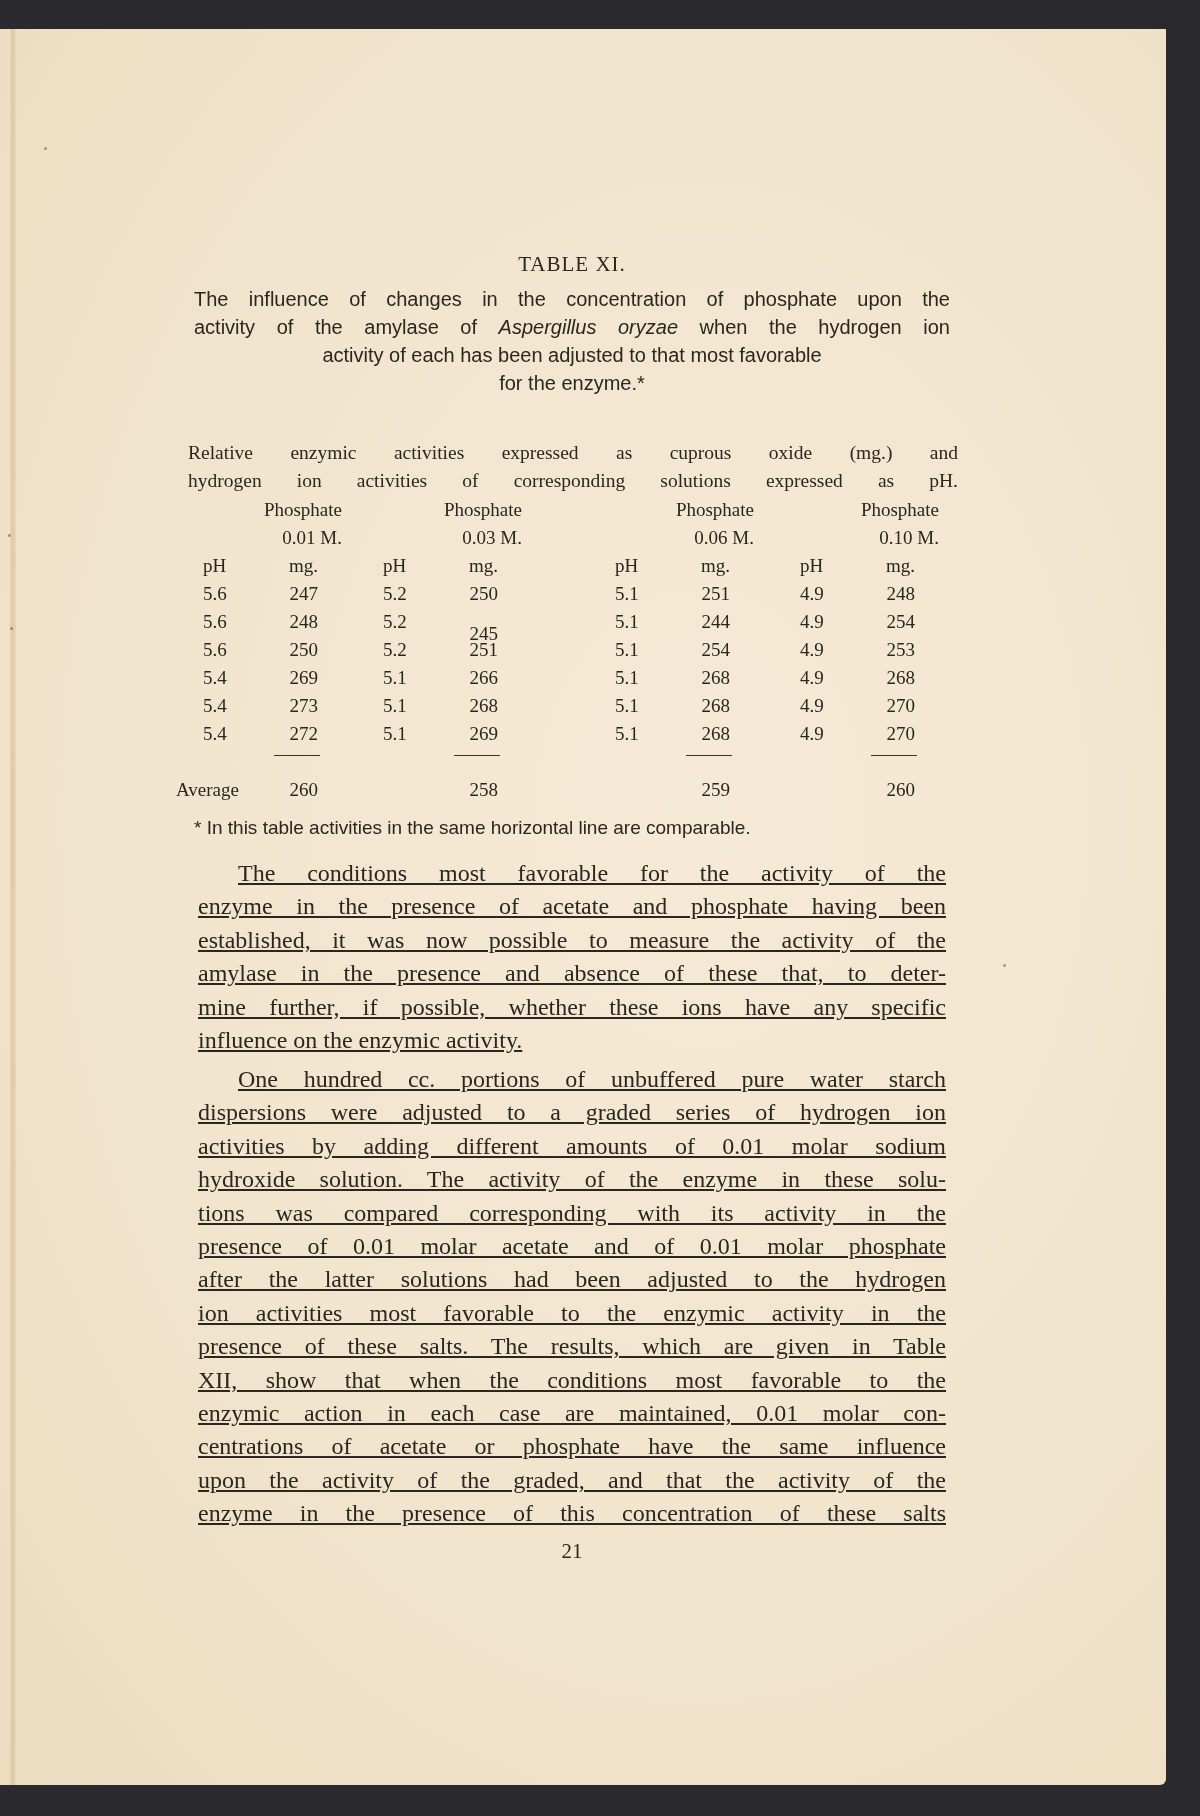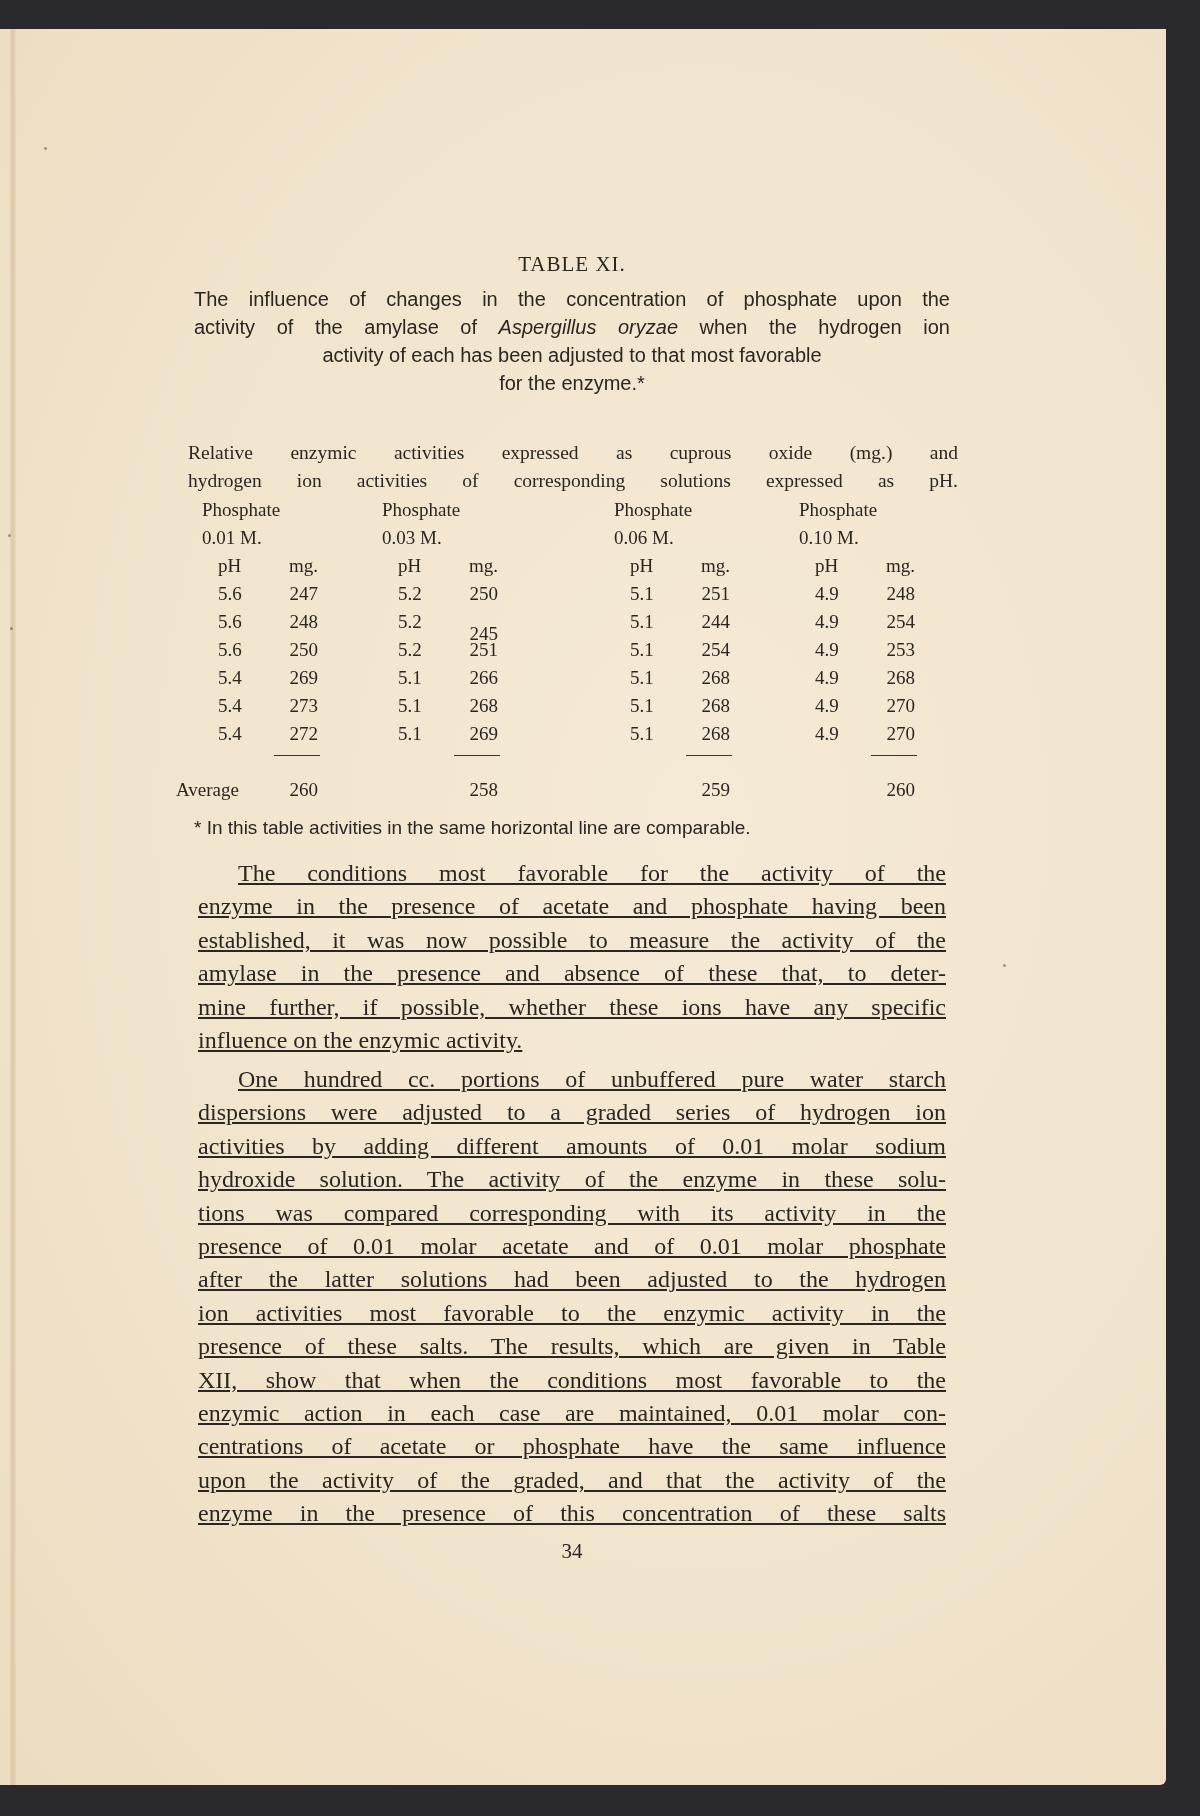--- a/index.html
+++ b/index.html
@@ -51,25 +51,25 @@
     .subcap {
       position: absolute;
       top: 410px; left: -10px; width: 770px;
       font-size: 19.5px;
       line-height: 28px;
     }
     .subcap .l { display: block; text-align: justify; text-align-last: justify; }
 
     .tbl { position: absolute; top: 470px; left: 0; width: 760px; font-size: 19px; }
     .col { position: absolute; top: 0; width: 170px; }
-    .col .hdr { position: absolute; left: 0; width: 140px; text-align: left; }
+    .col .hdr { position: absolute; left: 0; width: 140px; text-align: right; }
     .col .hdr.name { top: 0; }
     .col .hdr.conc { top: 28px; }
     .col .ph, .col .mg { position: absolute; }
-    .col .ph { left: 16px; }
+    .col .ph { left: 1px; }
     .col .mg { left: 72px; width: 44px; text-align: right; }
     .col .rule {
       position: absolute; top: 256px; left: 72px; width: 46px;
       border-top: 1.5px solid #3a342c;
     }
     .avg-label { position: absolute; top: 280px; left: -22px; font-size: 19px; }
     .col .avg { position: absolute; top: 280px; left: 72px; width: 44px; text-align: right; }
 
     .footnote {
       position: absolute;
@@ -234,15 +234,15 @@
       <span class="l">after the latter solutions had been adjusted to the hydrogen</span>
       <span class="l">ion activities most favorable to the enzymic activity in the</span>
       <span class="l">presence of these salts.  The results, which are given in Table</span>
       <span class="l">XII, show that when the conditions most favorable to the</span>
       <span class="l">enzymic action in each case are maintained, 0.01 molar con-</span>
       <span class="l">centrations of acetate or phosphate have the same influence</span>
       <span class="l">upon the activity of the graded, and that the activity of the</span>
       <span class="l">enzyme in the presence of this concentration of these salts</span>
     </div>
 
-    <div class="page-number">34</div>
+    <div class="page-number">21</div>
   </div>
 </div>
 
 </body></html>

